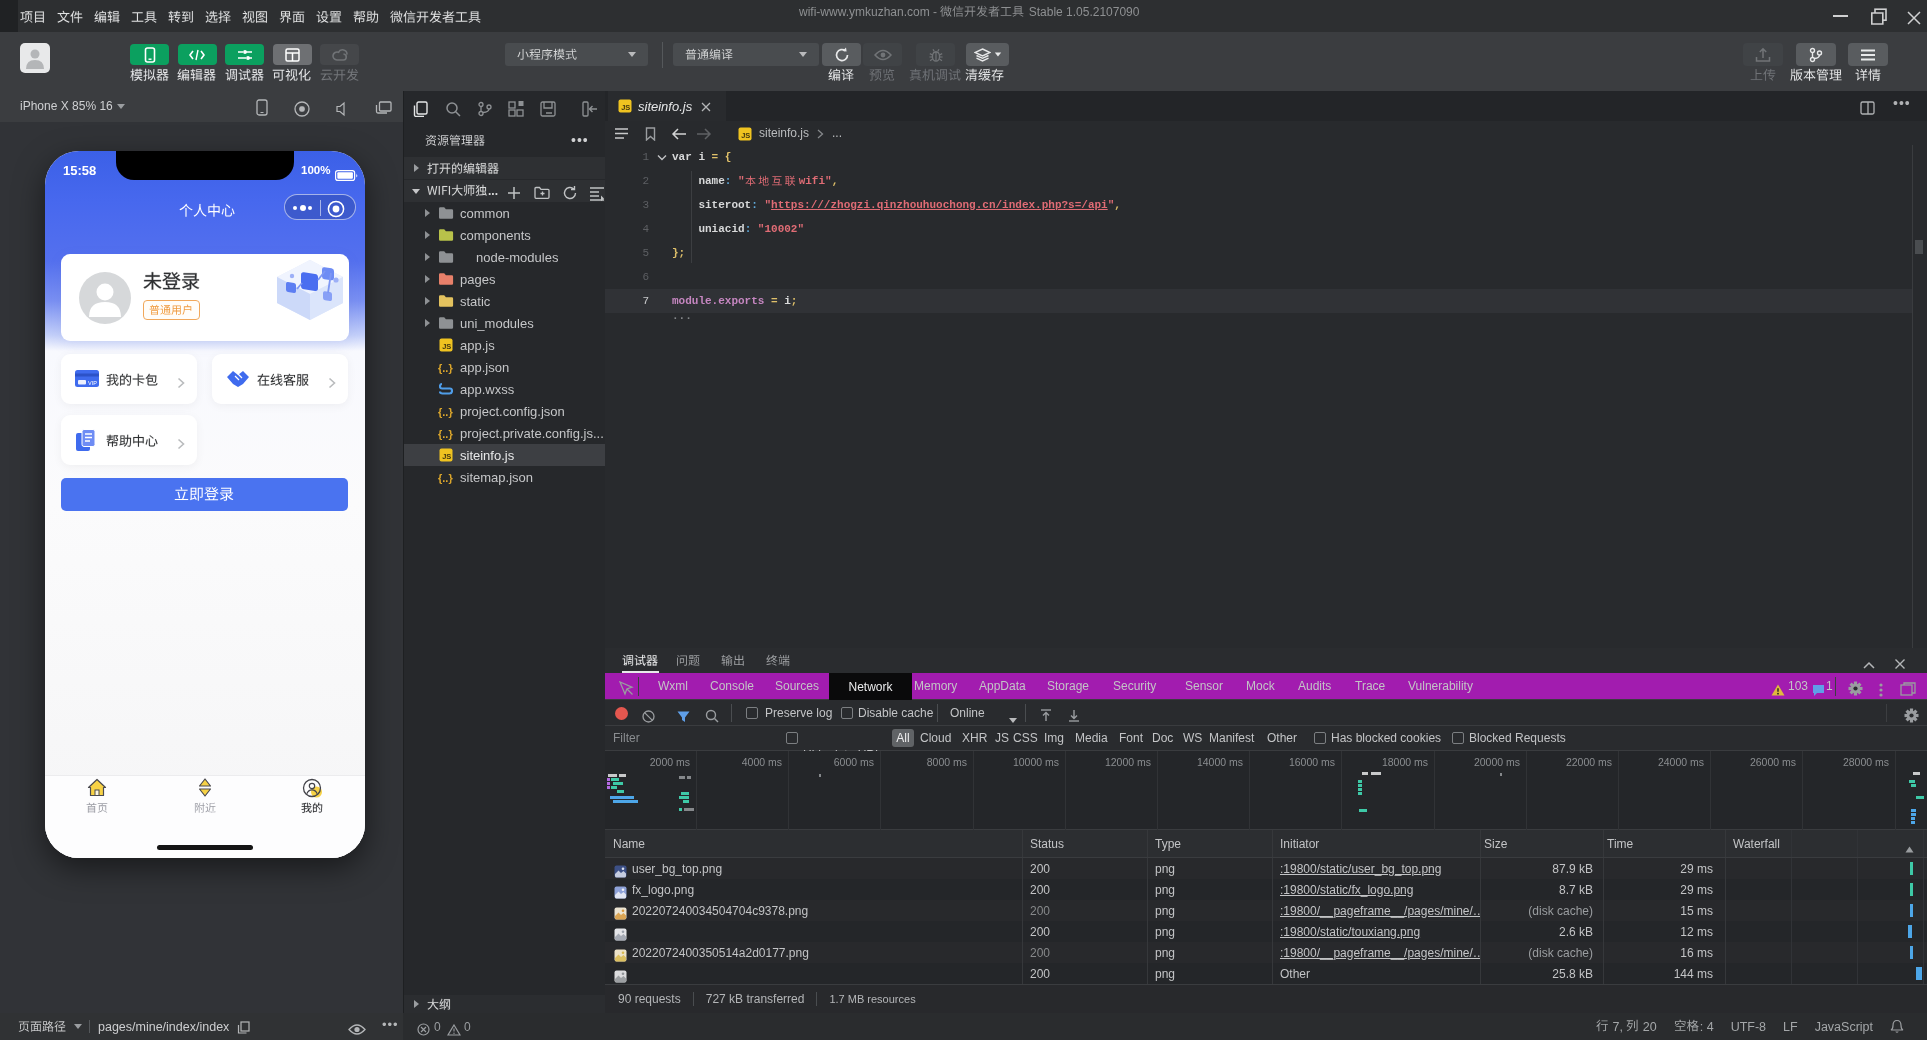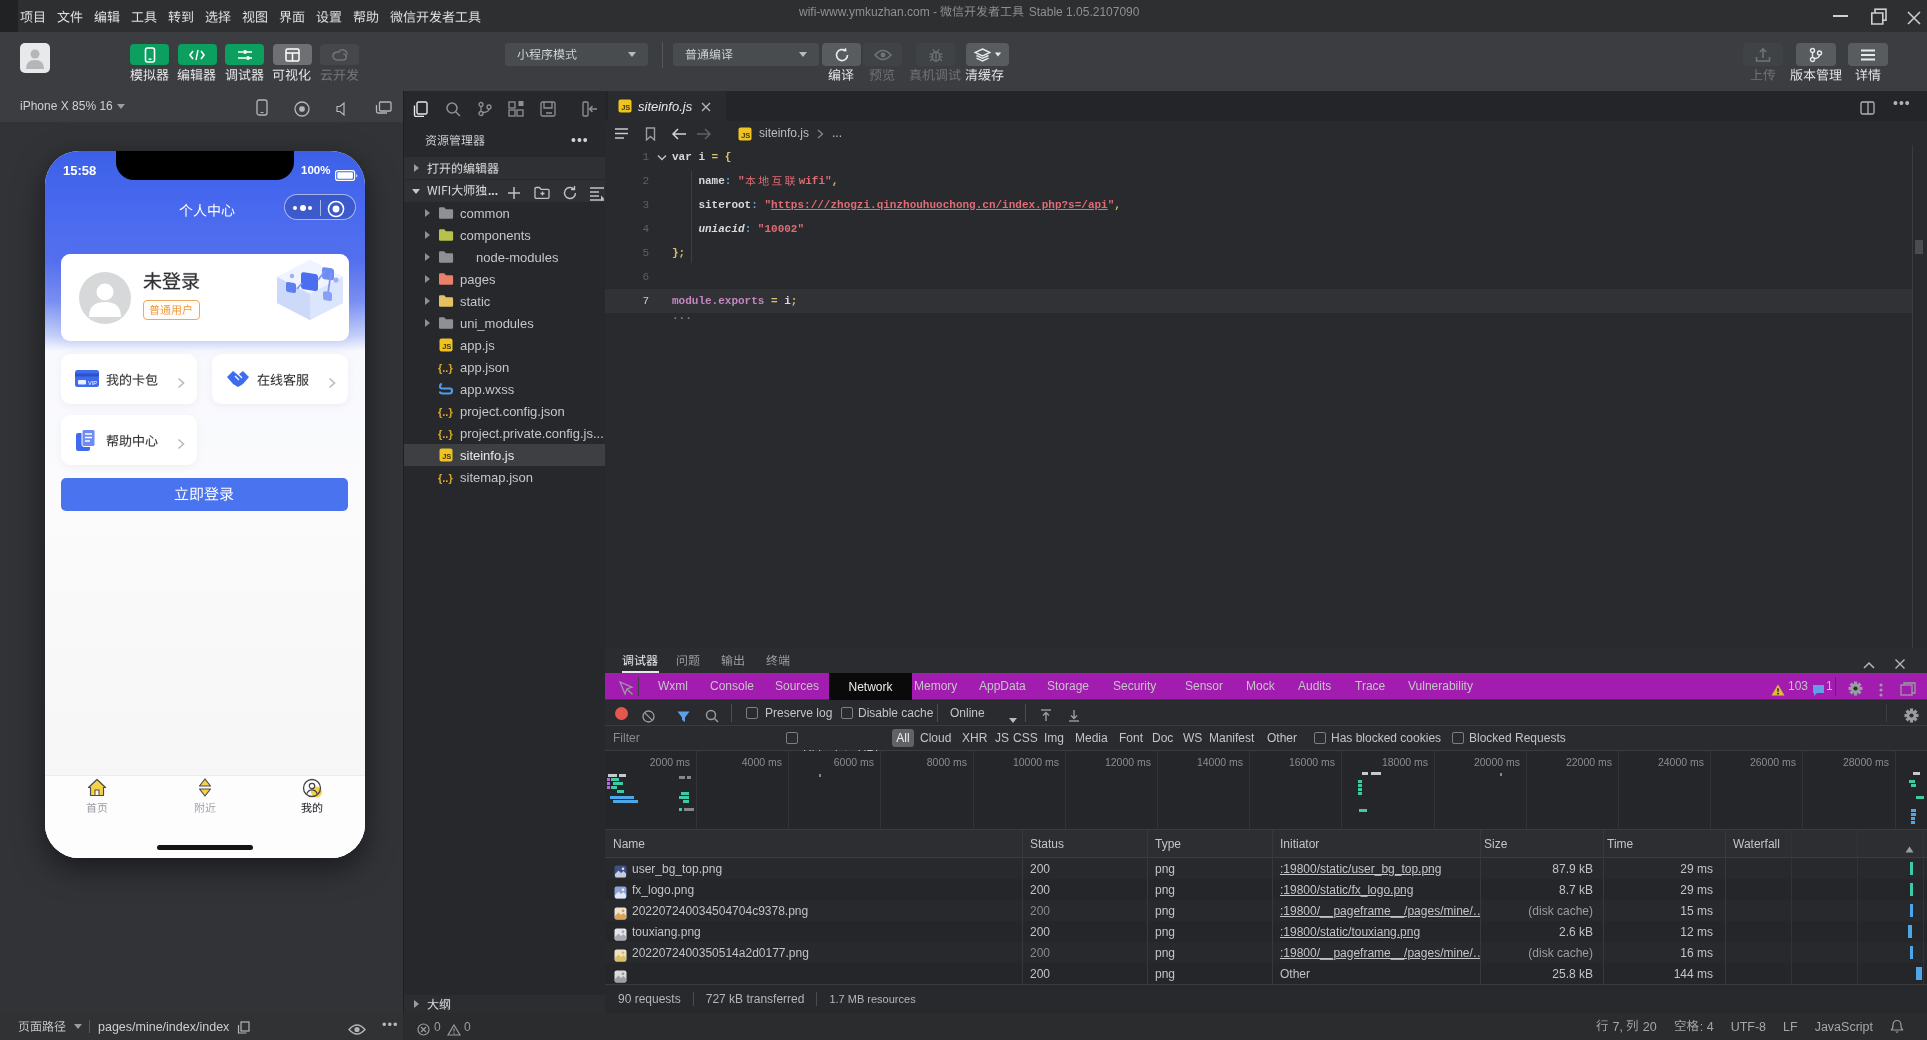--- a/index.html
+++ b/index.html
@@ -814,21 +814,21 @@
       <div class="cl" style="left:67px;top:0px"><span style="color:#d8d9da;">var i </span><span style="color:#dfc06a;">= {</span></div>
       <div class="cl" style="left:67px;top:24px"><span style="white-space:pre">    </span><span style="color:#d8d9da;">name</span><span style="color:#5fa8d8;">:</span><span style="color:#d8d9da;"> </span><span style="color:#e06c75;">"</span><svg class="c" width="54" height="13">
           <g fill="#e06c75" transform="translate(0,9.9) scale(0.01100)">
             <use href="#g672c"></use>
             <use href="#g5730" x="1200"></use>
             <use href="#g4e92" x="2400"></use>
             <use href="#g8054" x="3600"></use>
           </g>
         </svg><span style="color:#e06c75;">wifi"</span><span style="color:#dfc06a;">,</span></div>
       <div class="cl" style="left:67px;top:48px"><span style="white-space:pre">    </span><span style="color:#d8d9da;">siteroot</span><span style="color:#5fa8d8;">:</span><span style="color:#d8d9da;"> </span><span style="color:#e06c75;">"</span><span style="color:#e06c75;text-decoration:underline;">https:///zhogzi.qinzhouhuochong.cn/index.php?s=/api</span><span style="color:#e06c75;">"</span><span style="color:#dfc06a;">,</span></div>
-      <div class="cl" style="left:67px;top:72px"><span style="white-space:pre">    </span><span style="color:#d8d9da;font-style:italic;">uniacid</span><span style="color:#5fa8d8;">:</span><span style="color:#d8d9da;"> </span><span style="color:#e06c75;">"10002"</span></div>
+      <div class="cl" style="left:67px;top:72px"><span style="white-space:pre">    </span><span style="color:#d8d9da;">uniacid</span><span style="color:#5fa8d8;">:</span><span style="color:#d8d9da;"> </span><span style="color:#e06c75;">"10002"</span></div>
       <div class="cl" style="left:67px;top:96px"><span style="color:#dfc06a;">}</span><span style="color:#dfc06a;">;</span></div>
       <div class="cl" style="left:67px;top:120px"></div>
       <div class="cl" style="left:67px;top:144px"><span style="color:#c586c0;">module.exports </span><span style="color:#dfc06a;">=</span><span style="color:#d8d9da;"> i</span><span style="color:#dfc06a;">;</span></div>
       <div class="abs" style="left:67px;top:165px;color:#85888b;font-size:11px;font-weight:700;font-family:Liberation Mono">...</div>
       <div class="abs" style="left:1307px;top:0;width:1px;height:503px;background:#3a3c3f"></div>
       <div class="abs" style="left:1310px;top:95px;width:8px;height:14px;background:#4a4d50"></div>
     </div>
     <div id="debugger">
       <div class="abs row" style="left:0;top:0;width:1322px;height:25px;background:#2a2c2f">
         <div style="margin-left:17px"><svg class="c" width="37" height="14">
@@ -1141,21 +1141,20 @@
         <div class="colsep" style="left:1252px;background:#313337"></div>
         <div class="colsep" style="left:1318px;background:#313337"></div>
         <div class="abs" style="left:1305px;top:4px;width:3px;height:13px;background:#4da6e8"></div>
       </div>
       <div class="netrow" style="top:273px;background:#242629">
         <div class="abs" style="left:9px;top:4px"><svg width="13" height="13" viewBox="0 0 13 13">
             <rect x="0.5" y="0.5" width="12" height="12" rx="2" fill="#e4e5e8"></rect>
             <path d="M1 9 L4.5 5.5 L7 8 L9.5 6 L12 8.5 V11 a1.5 1.5 0 0 1-1.5 1.5 h-8 A1.5 1.5 0 0 1 1 11 Z" fill="#9aa0aa" opacity=".85"></path>
             <circle cx="9" cy="3.8" r="1.3" fill="#9aa0aa"></circle>
           </svg></div>
-        <div class="cell" style="left:27px;width:385px">touxiang.png</div>
         <div class="cell" style="left:425px;width:100px;color:#c3c4c6">200</div>
         <div class="cell" style="left:550px;width:100px">png</div>
         <div class="cell" style="left:675px;width:200px;overflow:hidden;white-space:nowrap">
           <span style="text-decoration:underline;">:19800/static/touxiang.png</span>
         </div>
         <div class="cell cellr" style="left:875px;width:113px;color:#c3c4c6">2.6 kB</div>
         <div class="cell cellr" style="left:998px;width:110px">12 ms</div>
         <div class="colsep" style="left:417px"></div>
         <div class="colsep" style="left:542px"></div>
         <div class="colsep" style="left:667px"></div>

